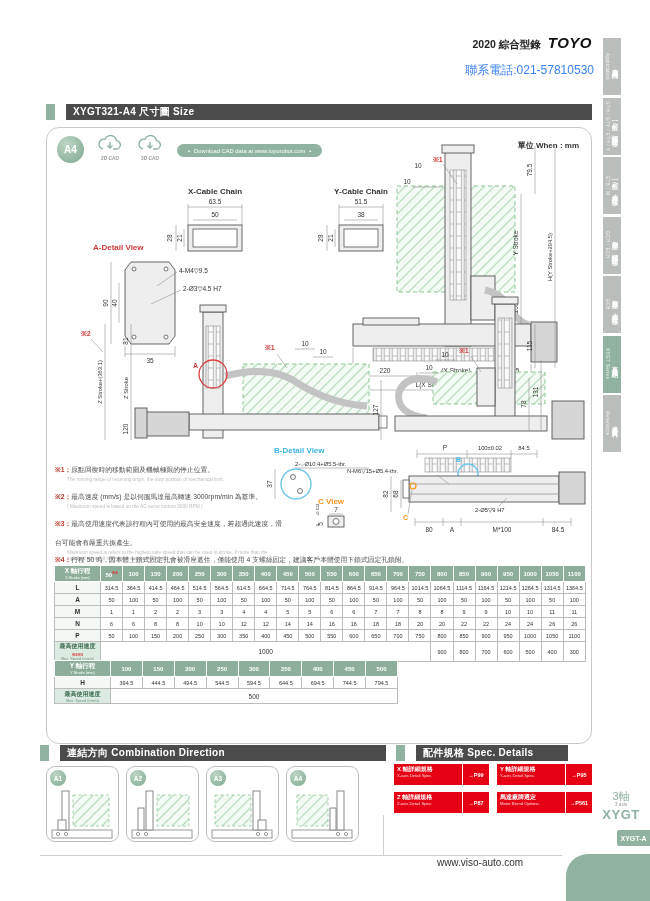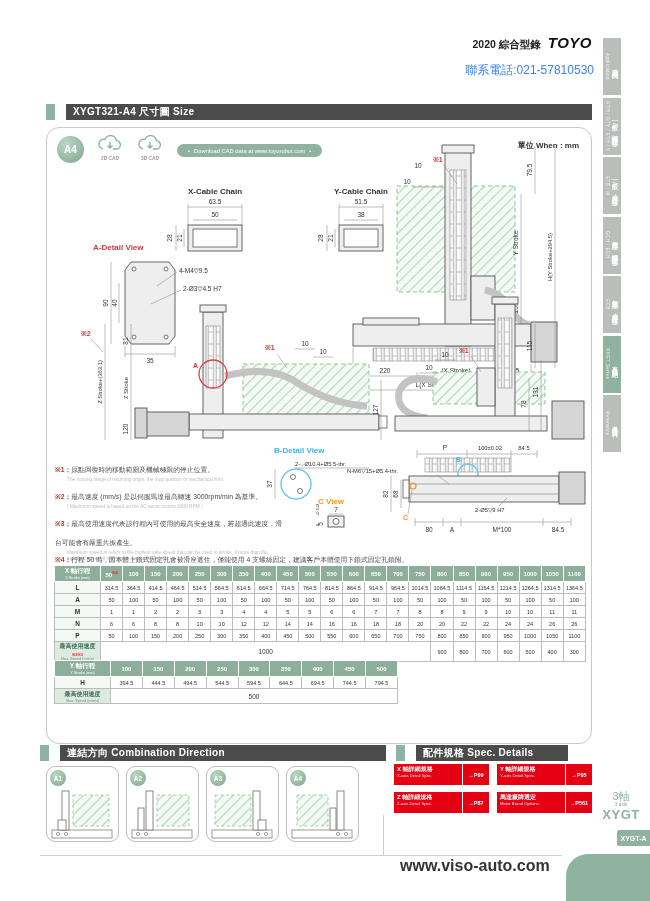--- a/index.html
+++ b/index.html
@@ -65,21 +65,21 @@
   .sbtn .e{display:block;font-size:4.2px;color:rgba(255,255,255,.85);}
   .sbtn .pg{width:26px;border-left:1px solid #fff;color:#fff;font-size:5.5px;font-weight:bold;display:flex;align-items:center;justify-content:center;}
   
   .axis3{position:absolute;right:6px;top:791px;width:46px;text-align:center;}
   .axis3 .a{font-size:11px;font-weight:normal;color:#8fb3a0;line-height:1;}
   .axis3 .b{font-size:4.8px;color:#9a9a9a;}
   .axis3 .c{font-size:13px;font-weight:bold;color:#8fb3a0;letter-spacing:.5px;}
   .xygt-tab{position:absolute;left:617px;top:830px;width:33px;height:16px;background:#8fb3a0;color:#fff;font-size:7px;font-weight:bold;display:flex;align-items:center;justify-content:center;border-radius:2px 0 0 2px;cursor:pointer;}
   .fline{position:absolute;left:40px;top:855px;width:522px;height:1px;background:#cfcfcf;}
   .fvline{position:absolute;left:383px;top:815px;width:1px;height:41px;background:#cfcfcf;}
-  .website{position:absolute;left:400px;top:857px;width:160px;text-align:left;font-size:16px;font-weight:bold;color:#333;}
+  .website{position:absolute;left:400px;top:857px;width:160px;text-align:center;font-size:10px;font-weight:normal;color:#333;}
   .corner{position:absolute;right:0;bottom:0;width:84px;height:47px;background:#8fb3a0;border-top-left-radius:22px;}
 </style>
 </head>
 <body>
 
 <div class="page">
 
   <div class="catalog-line">
     <span>2020 綜合型錄</span><span class="toyo">TOYO</span>
   </div>

